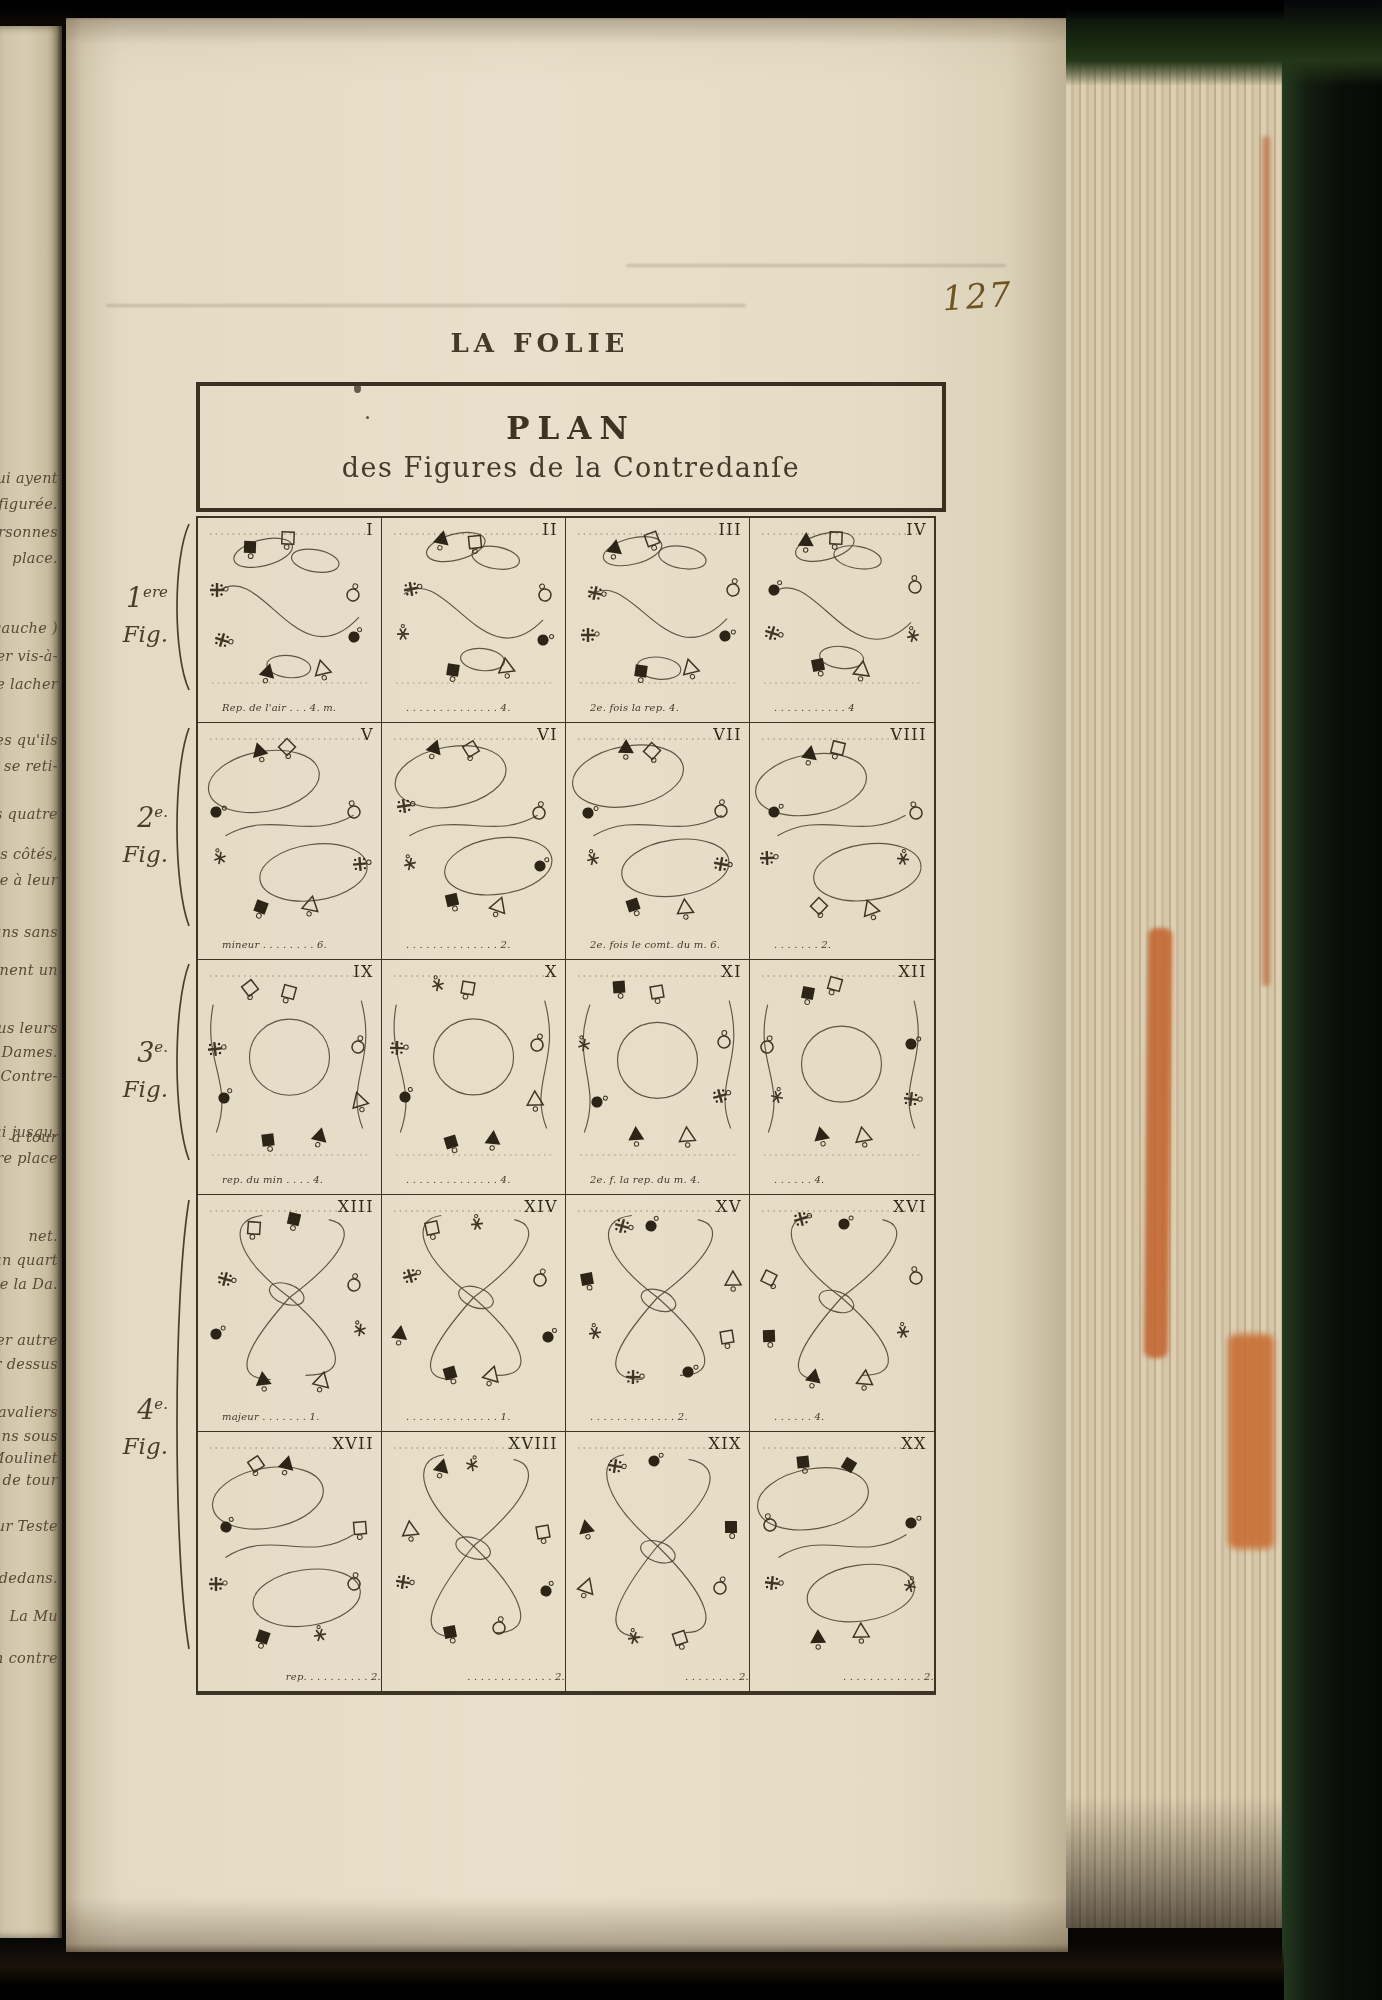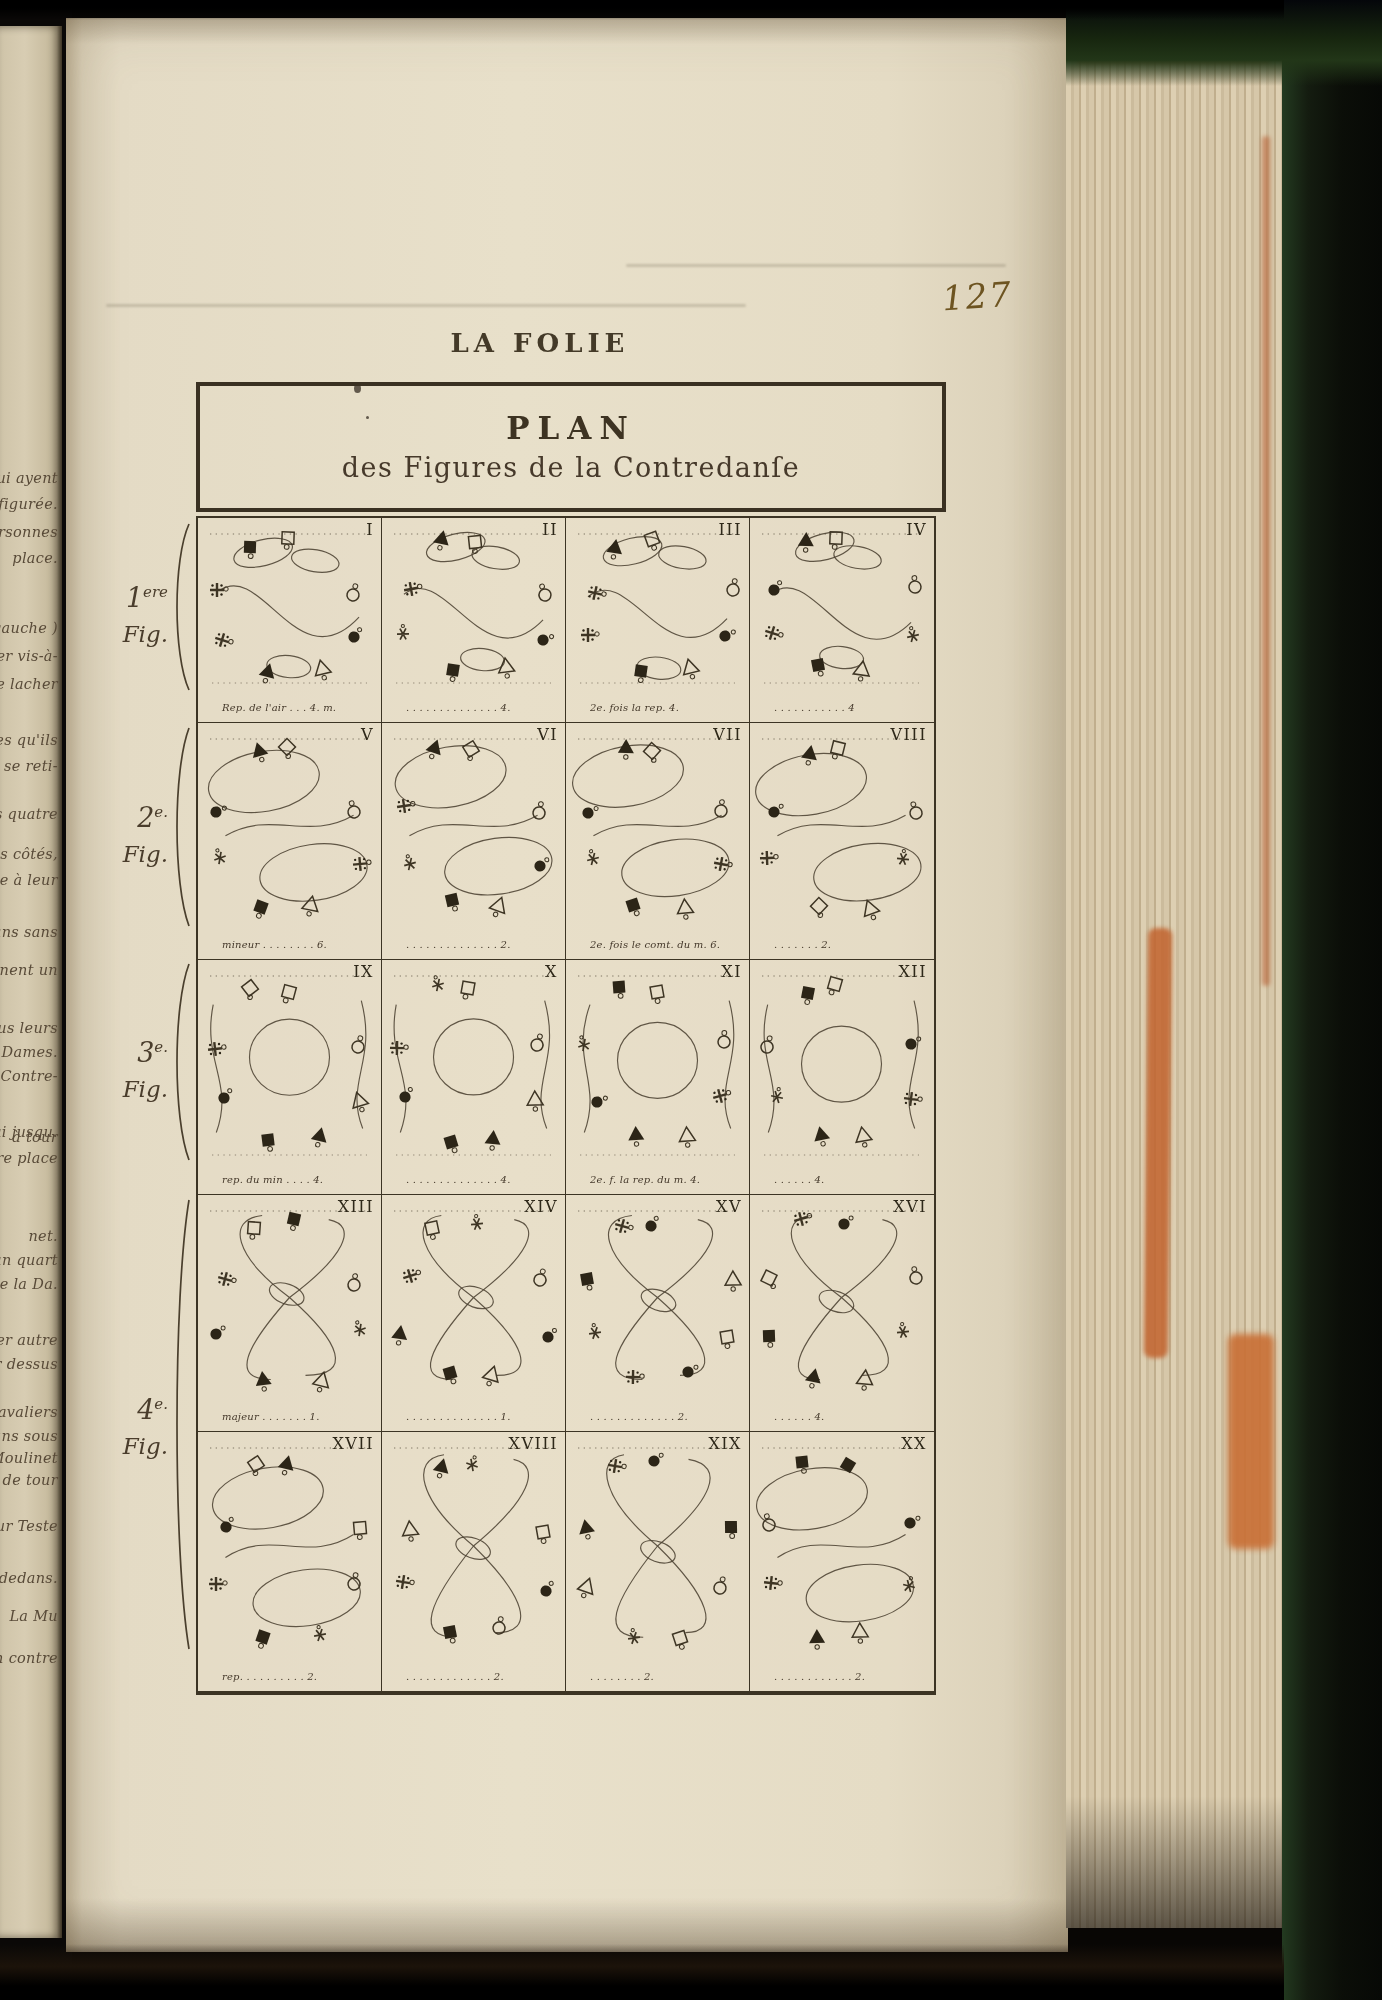--- a/index.html
+++ b/index.html
@@ -899,21 +899,21 @@
                   <circle cx="64" cy="191" r="2.2" fill="none" stroke="#3e3524"></circle>
                 </g>
                 <g transform="rotate(5 115 183)">
                   <polygon points="115,175 107,189 123,189" fill="none" stroke="#3e3524" stroke-width="1.5"></polygon>
                   <circle cx="115" cy="193" r="2.2" fill="none" stroke="#3e3524"></circle>
                 </g>
               </svg></div>
             <div class="cell-caption">. . . . . .  4.</div>
           </div>
         </div>
-        <div class="grow" style="height: 259px;">
+        <div class="grow" style="height: 259px; text-align: right;">
           <div class="cell">
             <div class="cell-num">XVII</div>
             <div class="cell-diagram"><svg width="183" height="228" viewBox="0 0 183 228">
                 <path d="M 12 16 H 171" stroke="#4c4232" fill="none" stroke-width=".9" stroke-dasharray="1.3 4.4" opacity=".75"></path>
                 <path d="M 13.5 66.6 a 56 30 0 1 0 112 0 a 56 30 0 1 0 -112 0" stroke="#4c4232" fill="none" stroke-width="1.15" opacity=".88" transform="rotate(-10 65.88 63.84)"></path>
                 <path d="M 54.5 165.1 a 54 28 0 1 0 108 0 a 54 28 0 1 0 -108 0" stroke="#4c4232" fill="none" stroke-width="1.15" opacity=".88" transform="rotate(-8 113.46 164.16)"></path>
                 <path d="M 27.45 125.4 C 73.2 95.75999999999999, 109.8 132.23999999999998, 155.54999999999998 102.60000000000001" stroke="#4c4232" fill="none" stroke-width="1.15" opacity=".88"></path>
                 <g transform="rotate(14 89 31)">
                   <polygon points="89,23 81,37 97,37" fill="#2c2517"></polygon>
                   <circle cx="89" cy="41" r="2.2" fill="none" stroke="#3e3524"></circle>

